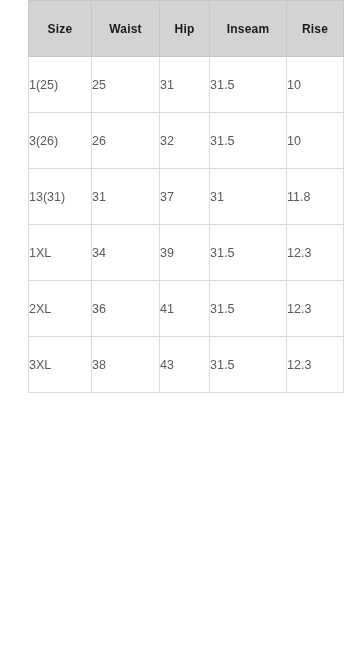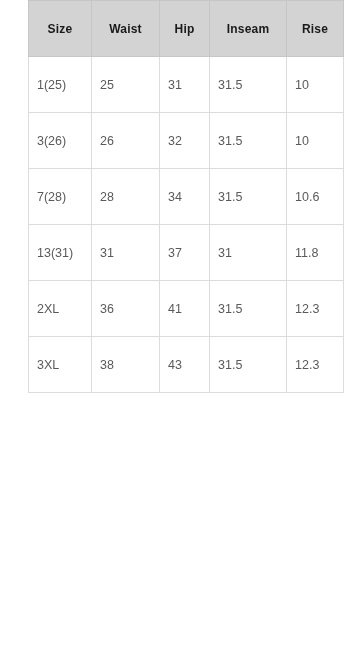--- a/index.html
+++ b/index.html
@@ -44,21 +44,21 @@
     letter-spacing: 0.2px;
   }
   .size-chart tbody td {
     background: #ffffff;
     color: #5a5a5a;
     font-size: 12.5px;
     font-weight: normal;
     text-align: left;
     vertical-align: middle;
     height: 56px;
-    padding: 0 8px;
+    padding: 0 0;
   }
   col.c-size    { width: 63px; }
   col.c-waist   { width: 68px; }
   col.c-hip     { width: 50px; }
   col.c-inseam  { width: 77px; }
   col.c-rise    { width: 57px; }
 </style>
 </head>
 <body>
 
@@ -89,32 +89,32 @@
         <td>10</td>
       </tr>
       <tr>
         <td>3(26)</td>
         <td>26</td>
         <td>32</td>
         <td>31.5</td>
         <td>10</td>
       </tr>
       <tr>
-        <td>7(28)</td>
-        <td>28</td>
-        <td>34</td>
-        <td>31.5</td>
-        <td>10.6</td>
-      </tr>
-      <tr>
         <td>13(31)</td>
         <td>31</td>
         <td>37</td>
         <td>31</td>
         <td>11.8</td>
+      </tr>
+      <tr>
+        <td>1XL</td>
+        <td>34</td>
+        <td>39</td>
+        <td>31.5</td>
+        <td>12.3</td>
       </tr>
       <tr>
         <td>2XL</td>
         <td>36</td>
         <td>41</td>
         <td>31.5</td>
         <td>12.3</td>
       </tr>
       <tr>
         <td>3XL</td>

